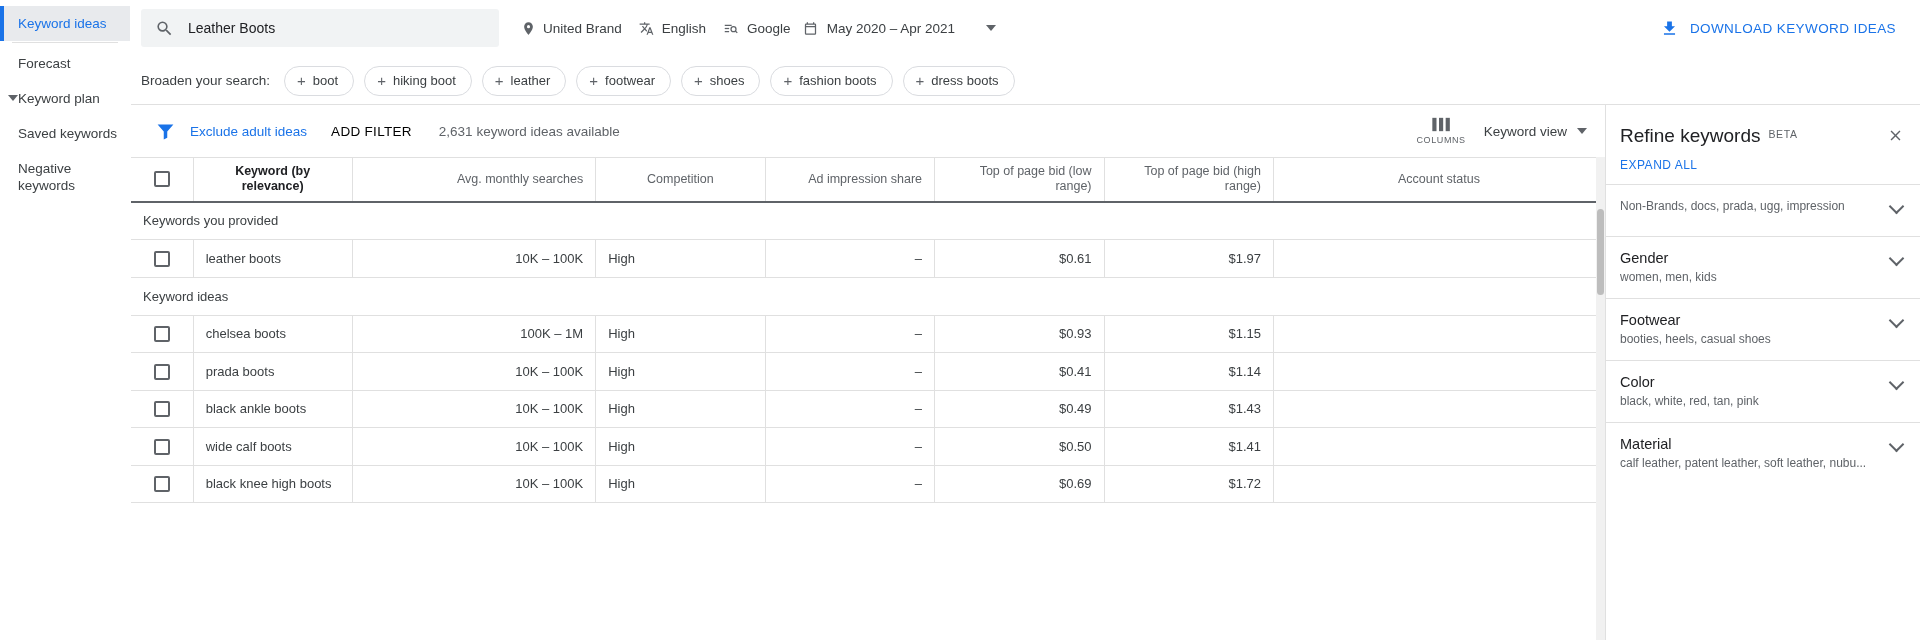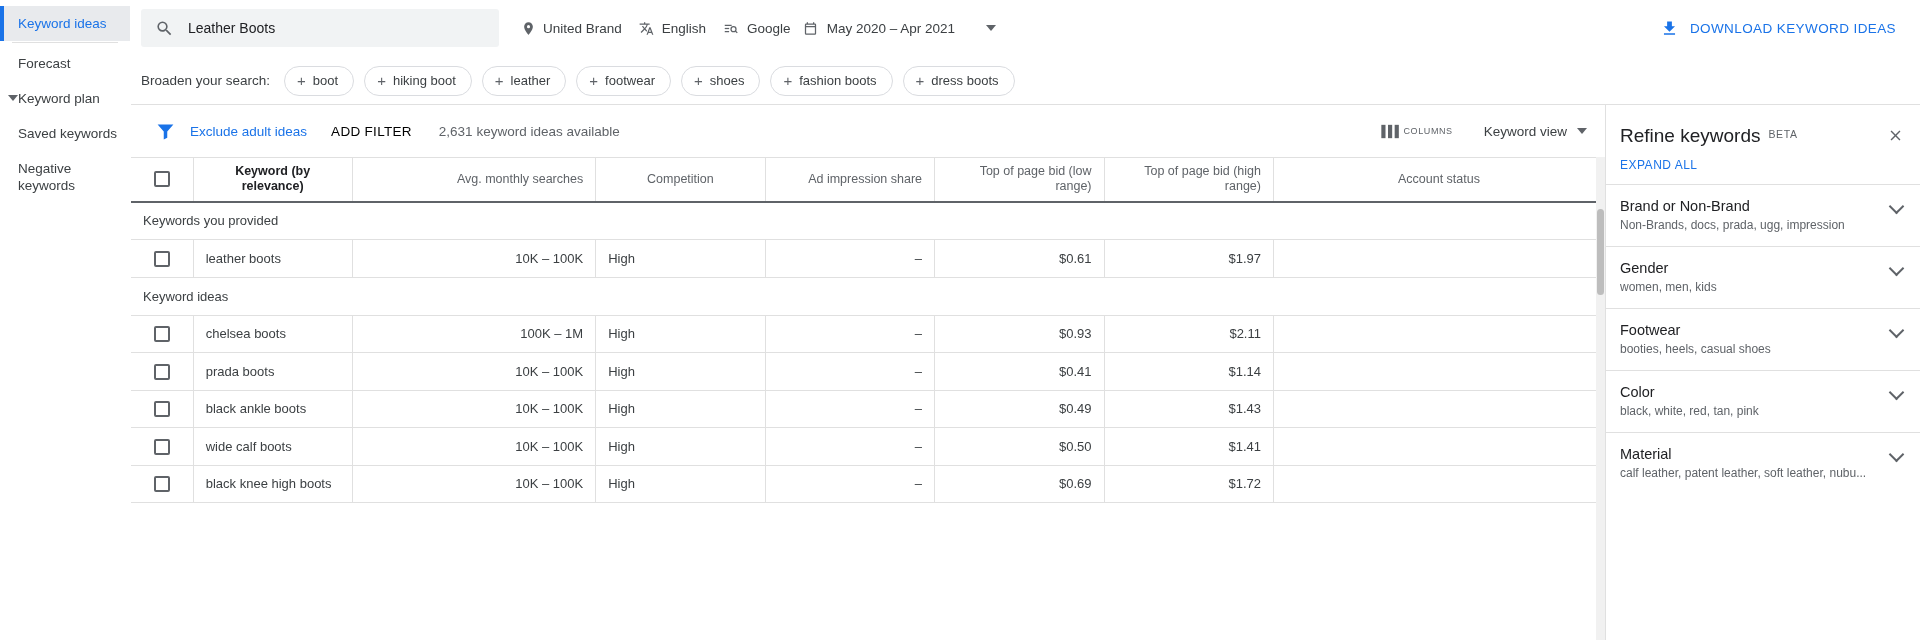--- a/index.html
+++ b/index.html
@@ -105,22 +105,22 @@
     background: #fff;
   }
   .funnel { margin: 0 14px 0 14px; }
   .flt-link { color: #1a73e8; font-size: 13.5px; cursor: pointer; }
   .flt-add {
     color: #000000; font-size: 13.5px; font-weight: 400; letter-spacing: .3px;
     margin-left: 24px; cursor: pointer;
   }
   .flt-count { color: #5f6368; font-size: 13.5px; margin-left: 27px; }
   .columns-btn {
-    display: flex; flex-direction: row; align-items: center;
-    gap: 3px; cursor: pointer; margin-right: 31px;
+    display: flex; flex-direction: column; align-items: center;
+    gap: 3px; cursor: pointer; margin-right: 18px;
   }
   .columns-btn .lbl { font-size: 9px; color: #5f6368; letter-spacing: .6px; }
   .view-btn {
     display: flex; align-items: center; gap: 10px; cursor: pointer;
     font-size: 13.5px; color: #3c4043; margin-right: 8px;
   }
 
   
   .tbl { width: 100%; border-collapse: collapse; table-layout: fixed; }
   .tbl th, .tbl td {
@@ -399,21 +399,21 @@
                 <td class="first" colspan="8">Keyword ideas</td>
               </tr>
 
               <tr>
                 <td class="c-check"><span class="cb"></span></td>
                 <td class="c-kw">chelsea boots</td>
                 <td class="c-vol">100K – 1M</td>
                 <td class="c-comp">High</td>
                 <td class="c-imp">–</td>
                 <td class="c-low">$0.93</td>
-                <td class="c-high">$2.11</td>
+                <td class="c-high">$1.15</td>
                 <td class="c-acct"></td>
               </tr>
               <tr>
                 <td class="c-check"><span class="cb"></span></td>
                 <td class="c-kw">prada boots</td>
                 <td class="c-vol">10K – 100K</td>
                 <td class="c-comp">High</td>
                 <td class="c-imp">–</td>
                 <td class="c-low">$0.41</td>
                 <td class="c-high">$1.14</td>
@@ -464,21 +464,20 @@
           <span class="x-btn">
             <svg width="17" height="17" viewBox="0 0 24 24" fill="#5f6368">
                 <path d="M19 6.41L17.59 5 12 10.59 6.41 5 5 6.41 10.59 12 5 17.59 6.41 19 12 13.41 17.59 19 19 17.59 13.41 12z"></path>
               </svg>
           </span>
         </div>
         <div class="expand-all">EXPAND ALL</div>
 
         <div class="rcat">
           <div class="txt">
-            <div class="nm">Brand or Non-Brand</div>
             <div class="sub">Non-Brands, docs, prada, ugg, impression</div>
           </div>
           <span class="chev"></span>
         </div>
         <div class="rcat">
           <div class="txt">
             <div class="nm">Gender</div>
             <div class="sub">women, men, kids</div>
           </div>
           <span class="chev"></span>

